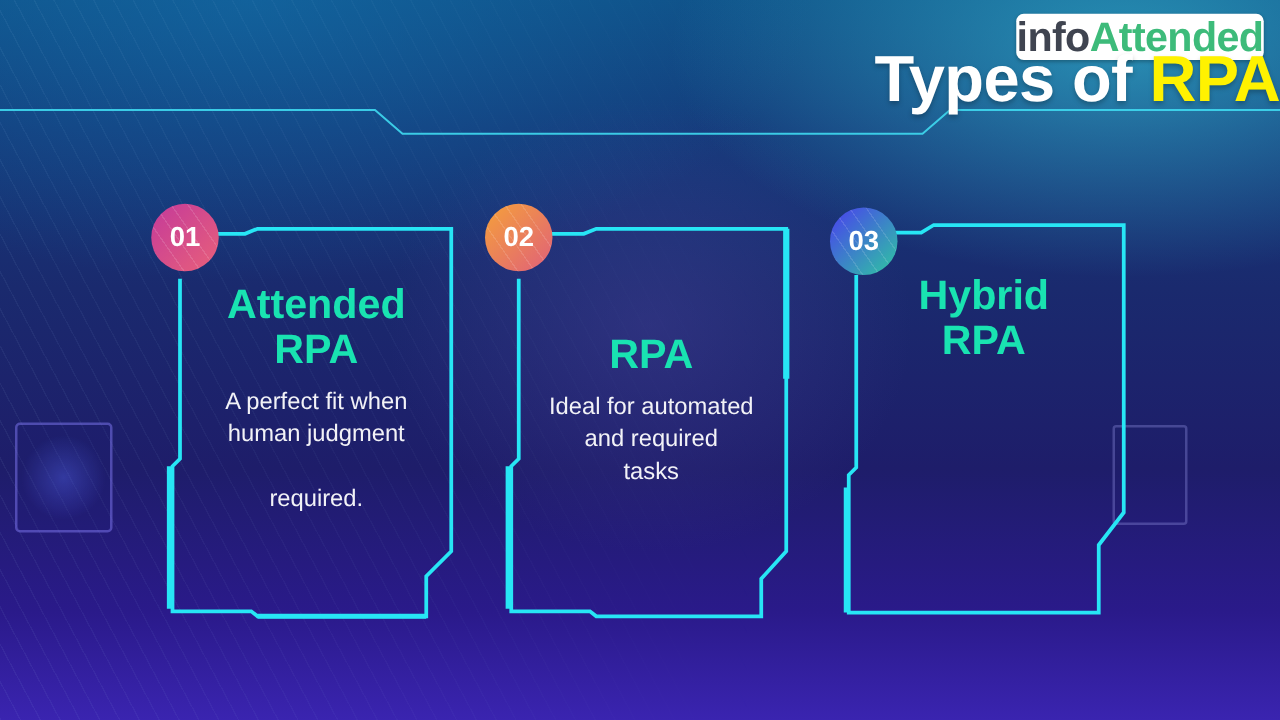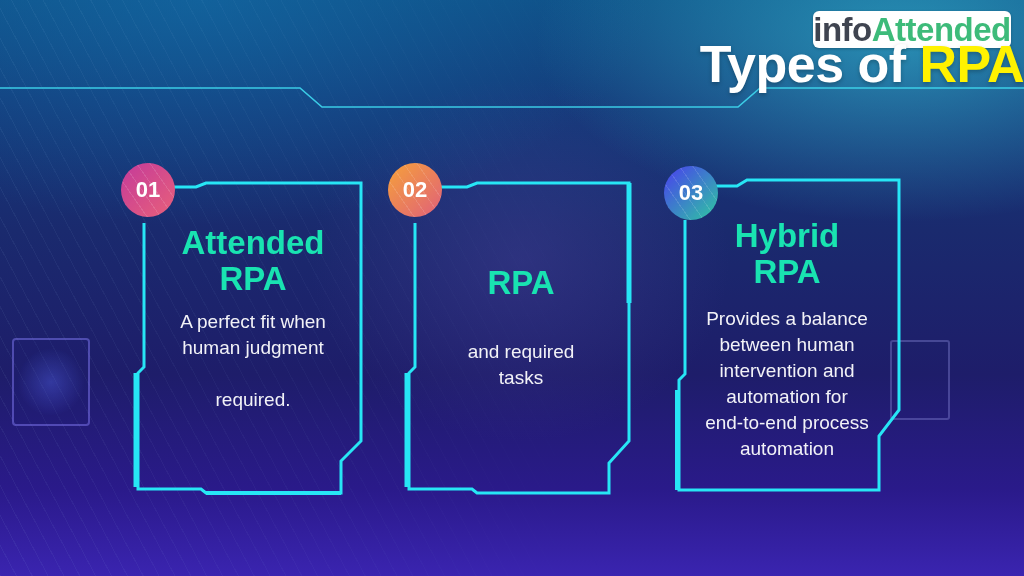--- a/index.html
+++ b/index.html
@@ -115,45 +115,37 @@
     <polyline points="10,4 60,4 70,0 222,0 222,258 202,280 202,310 70,310 65,306 2,306 2,190 8,184 8,40" fill="none" stroke="#27e6f5" stroke-width="3"></polyline>
     <line x1="0" y1="190" x2="0" y2="304" stroke="#27e6f5" stroke-width="5"></line>
     <line x1="222" y1="0" x2="222" y2="120" stroke="#27e6f5" stroke-width="5"></line>
   </svg>
   <div class="inner" style="top:46px; left:4px; right:4px;">
     <h2>
       <br>
       <span>RPA</span>
     </h2>
     <p>
-      <br>
+      <span>Ideal for automated</span><br>
       <span>and required</span><br>
       <span>tasks</span>
     </p>
   </div>
 </div>
 <div class="badge" style="left:388px; top:163px; background:linear-gradient(135deg,#f5a13a,#e0607a);">
   <span>02</span>
 </div>
 
 <div class="card" style="left:677px; top:180px; width:226px; height:228px;">
   <svg class="frame" width="226" height="312" viewBox="0 0 226 312">
     <polyline points="10,6 60,6 70,0 222,0 222,230 202,256 202,310 70,310 2,310 2,200 8,194 8,40" fill="none" stroke="#27e6f5" stroke-width="3"></polyline>
     <line x1="0" y1="210" x2="0" y2="310" stroke="#27e6f5" stroke-width="4"></line>
   </svg>
   <div class="inner" style="top:38px; left:4px; right:10px;">
     <h2>
       <span>Hybrid</span><br>
       <span>RPA</span>
     </h2>
-    <p style="margin-top:16px;">
-      <span>Provides a balance</span><br>
-      <span>between human</span><br>
-      <span>intervention and</span><br>
-      <span>automation for</span><br>
-      <span>end-to-end process</span><br>
-      <span>automation</span>
-    </p>
   </div>
 </div>
 <div class="badge" style="left:664px; top:166px; background:linear-gradient(135deg,#4a3df0,#2ec8a0);">
   <span>03</span>
 </div>
 
 </body></html>

